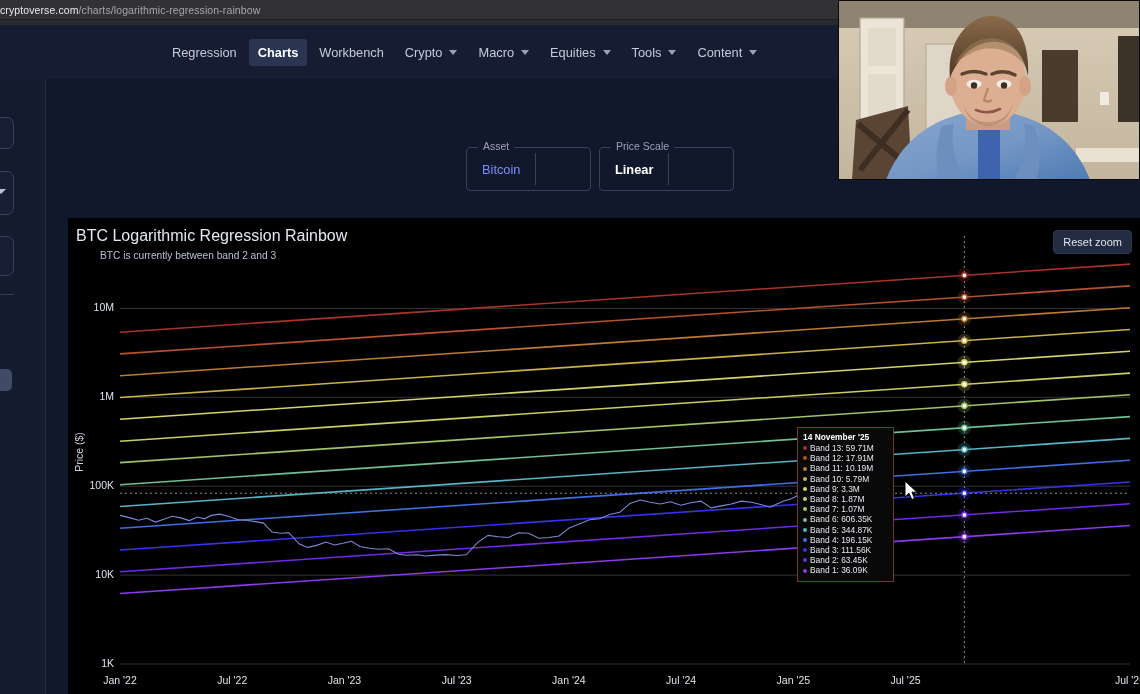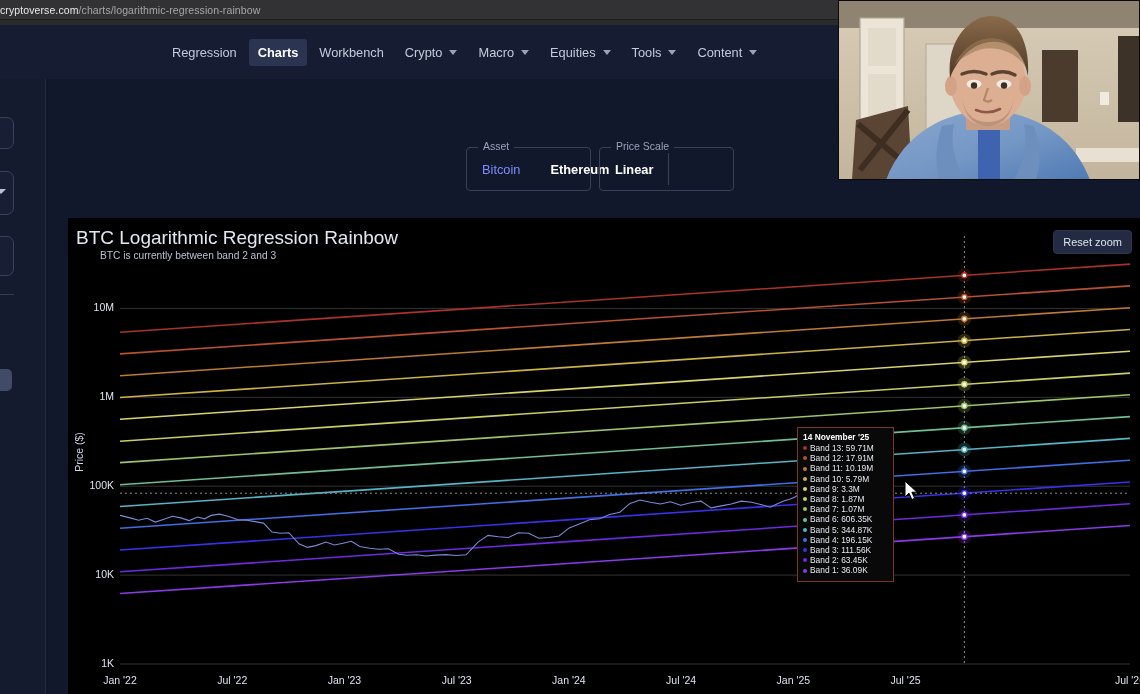--- a/index.html
+++ b/index.html
@@ -106,21 +106,21 @@
   #fs-asset { left: 466px; top: 122px; width: 125px; height: 44px; }
   #fs-scale { left: 599px; top: 122px; width: 135px; height: 44px; }
 
   
   .panel {
     position: absolute; left: 68px; top: 193px; width: 1072px; height: 501px;
     background: #000000;
   }
   .panel-title {
     position: absolute; left: 8px; top: 9px;
-    color: #e4e7f1; font-size: 19px;
+    color: #e4e7f1; font-size: 16px;
   }
   .panel-sub {
     position: absolute; left: 8px; top: 32px;
     color: #b9c0d4; font-size: 10.2px; padding-left: 24px;
   }
   .reset-btn {
     position: absolute; right: 8px; top: 12px;
     background: #232b42; color: #dfe3ee;
     font-size: 11px; padding: 5px 9px; border-radius: 4px;
     border: 1px solid #2d3category;
@@ -230,21 +230,20 @@
       <div class="sb-pill"></div>
     </div>
 
     <div class="controls">
 
       <div class="fieldset" id="fs-asset">
         <span class="legend-lbl">Asset</span>
         <div class="seg-row" id="asset-segs">
             <div class="seg unsel">Bitcoin</div>
             <div class="seg-div"></div>
-            <div class="seg sel">Ethereum</div>
           </div>
       </div>
 
       <div class="fieldset" id="fs-scale">
         <span class="legend-lbl">Price Scale</span>
         <div class="seg-row" id="scale-segs">
             <div class="seg sel">Linear</div>
             <div class="seg-div"></div>
           </div>
       </div>

